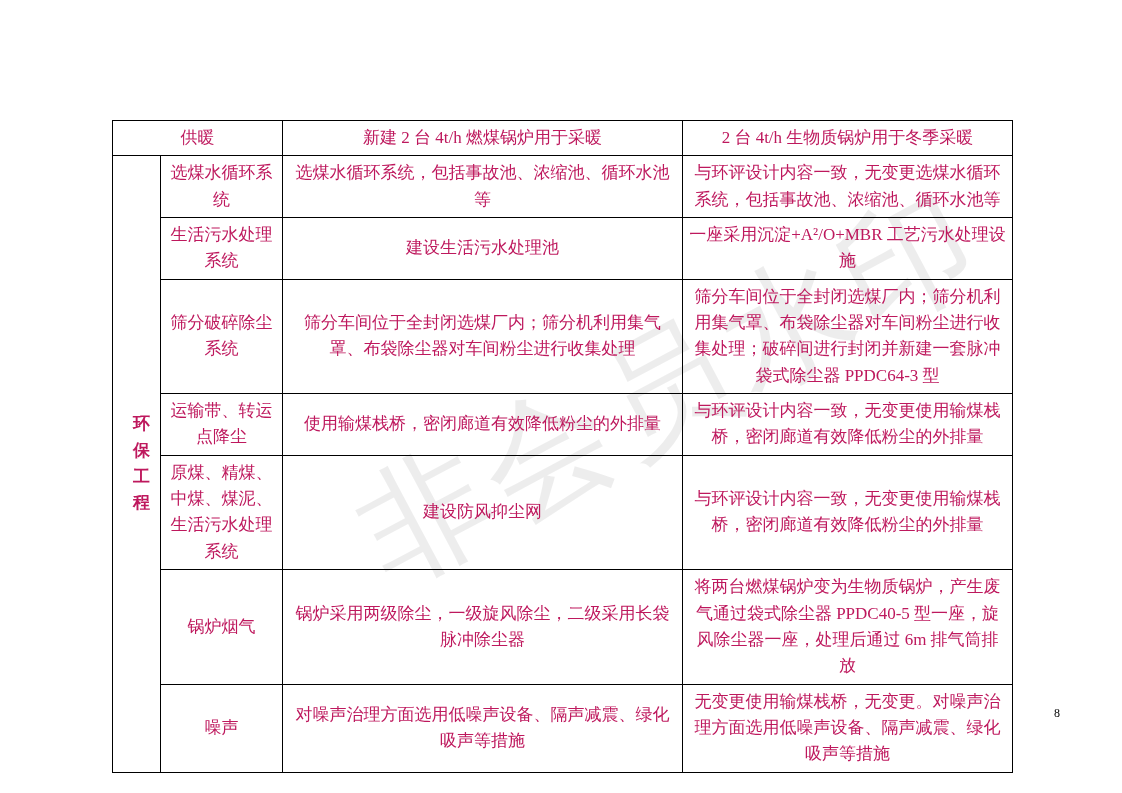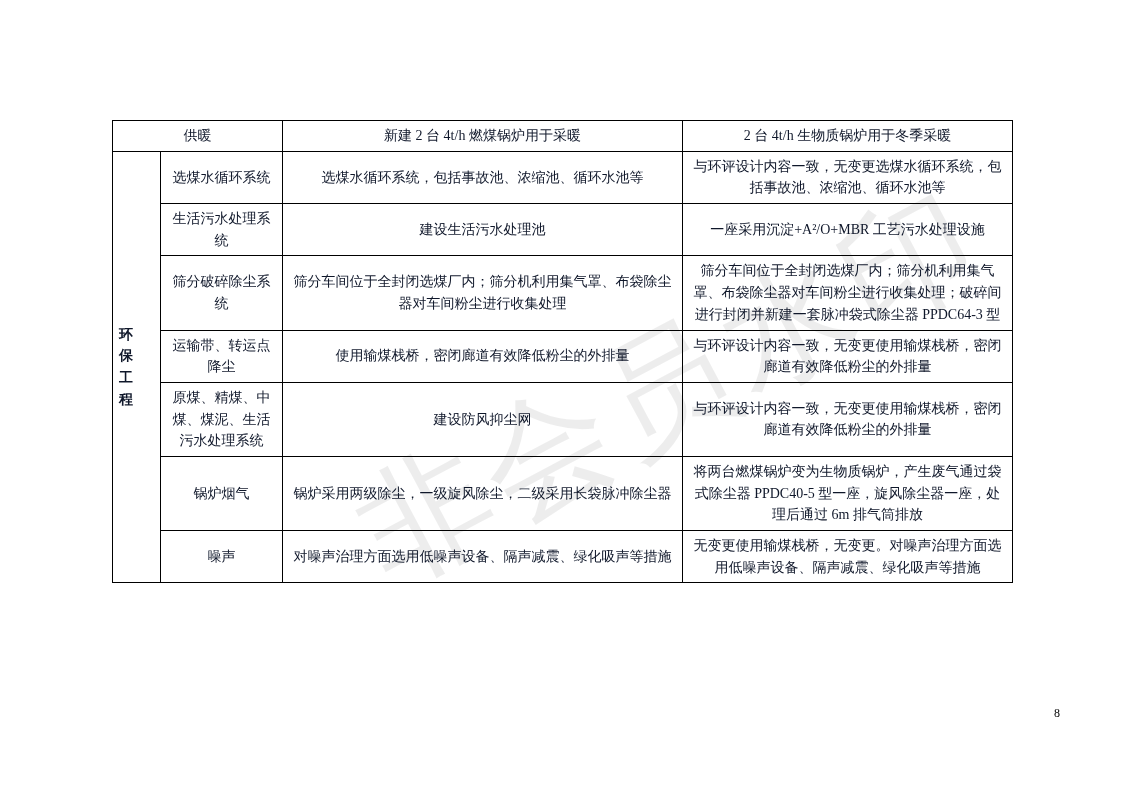--- a/index.html
+++ b/index.html
@@ -41,30 +41,30 @@
   table.main {
     position: absolute;
     left: 112px;
     top: 120px;
     width: 900px;
     border-collapse: collapse;
     table-layout: fixed;
   }
   table.main td {
     border: 1px solid #000;
-    font-size: 14px;
+    font-size: 17px;
     line-height: 1.55;
     padding: 4px 6px;
     vertical-align: middle;
-    color: #0f172a;
+    color: #be185d;
   }
   td.ctr { text-align: center; }
   td.just { text-align: center; }
   td.cat {
-    text-align: left;
+    text-align: right;
     font-weight: bold;
     letter-spacing: 4px;
     font-size: 13px;
   }
   .col-a { width: 48px; }
   .col-b { width: 122px; }
   .col-c { width: 400px; }
   .col-d { width: 330px; }
   .pagenum {
     position: absolute;

